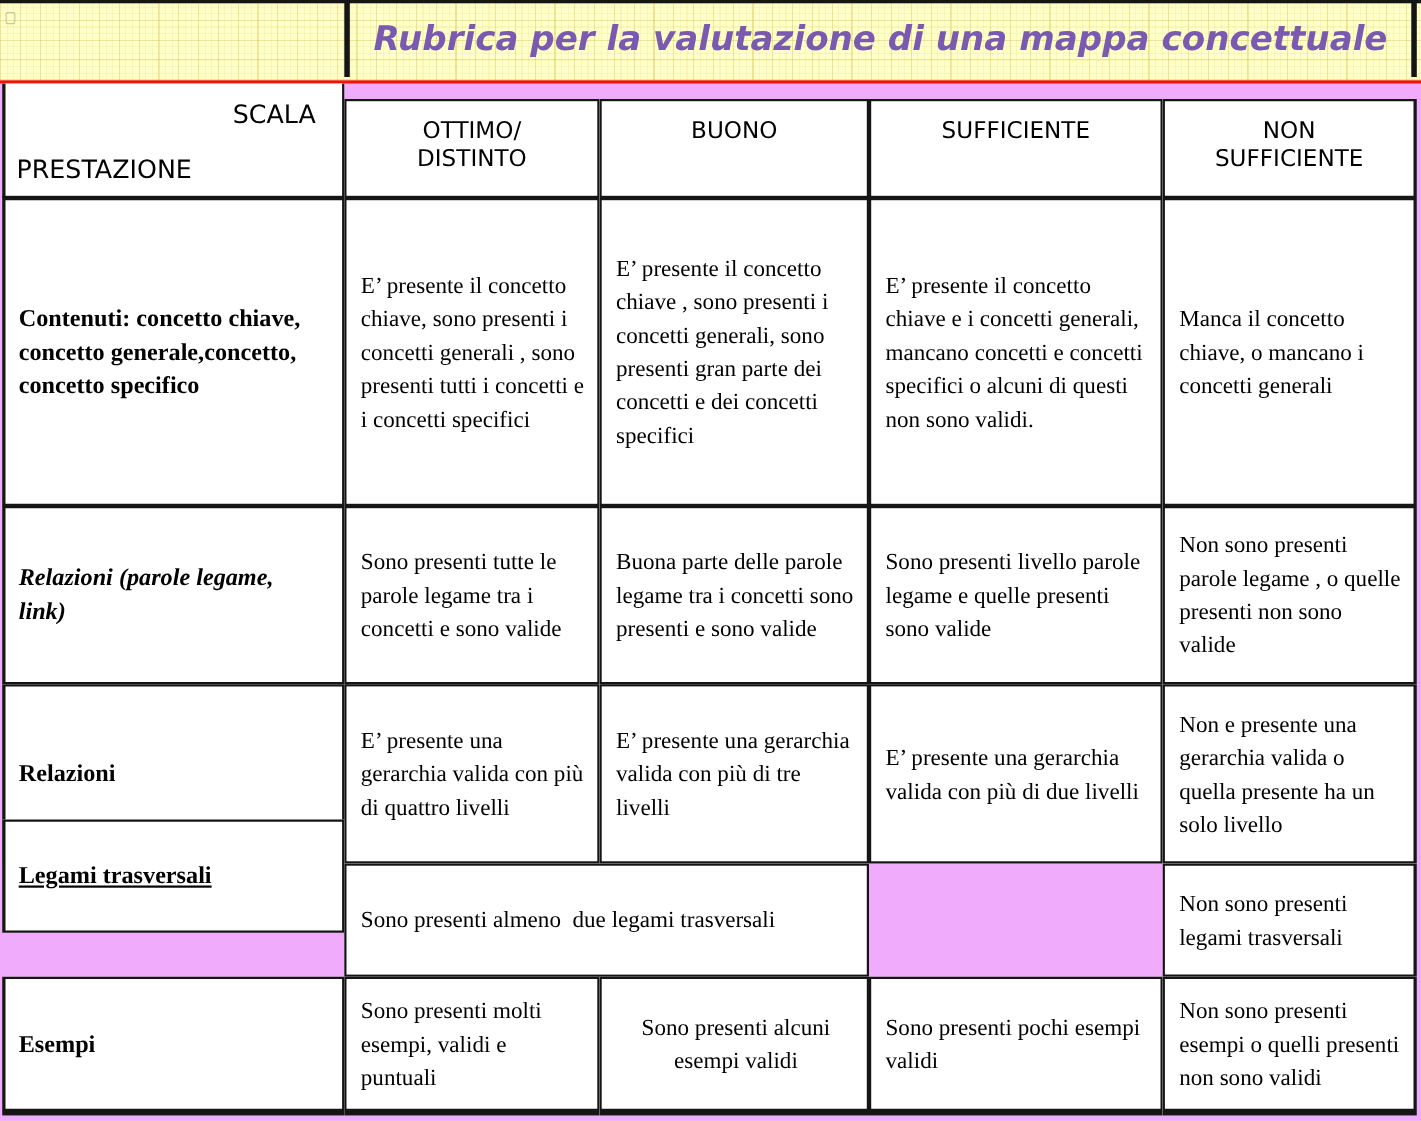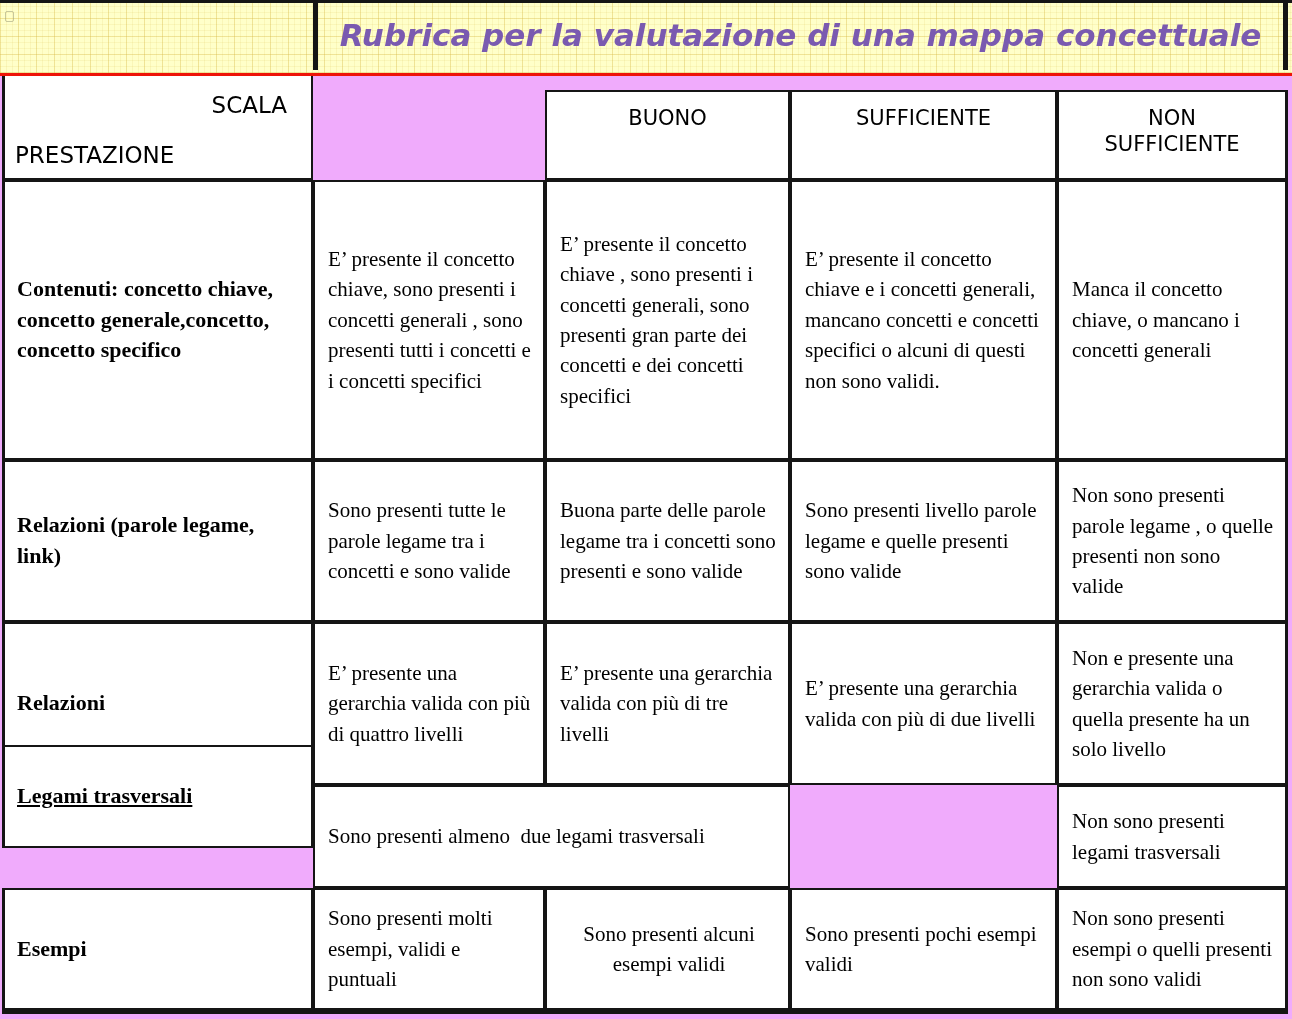--- a/index.html
+++ b/index.html
@@ -90,32 +90,34 @@
   </div>
   <div class="banner-title-box">
     <span class="title-text">Rubrica per la valutazione di una mappa concettuale</span>
   </div>
 
   <div class="scala-cell" style="left:2px;top:76px;width:311px;height:104px;">
     <span class="scala-word">SCALA</span>
     <span class="prestazione-word">PRESTAZIONE</span>
   </div>
 
+  <div class="cell hdr" style="left:313px;top:90px;width:232px;height:90px;">OTTIMO/
+DISTINTO</div>
   <div class="cell hdr" style="left:545px;top:90px;width:245px;height:90px;">BUONO</div>
   <div class="cell hdr" style="left:790px;top:90px;width:267px;height:90px;">SUFFICIENTE</div>
   <div class="cell hdr right-edge" style="left:1057px;top:90px;width:231px;height:90px;">NON
 SUFFICIENTE</div>
 
   <div class="cell label-cell" style="left:2px;top:180px;width:311px;height:280px;">Contenuti: concetto chiave, concetto generale,concetto, concetto specifico</div>
   <div class="cell body-cell" style="left:313px;top:180px;width:232px;height:280px;">E’ presente il concetto chiave, sono presenti i concetti generali , sono presenti tutti i concetti e i concetti specifici</div>
   <div class="cell body-cell" style="left:545px;top:180px;width:245px;height:280px;">E’ presente il concetto chiave , sono presenti i concetti generali, sono presenti gran parte dei concetti e dei concetti specifici</div>
   <div class="cell body-cell" style="left:790px;top:180px;width:267px;height:280px;">E’ presente il concetto chiave e i concetti generali, mancano concetti e concetti specifici o alcuni di questi non sono validi.</div>
   <div class="cell body-cell right-edge" style="left:1057px;top:180px;width:231px;height:280px;">Manca il concetto chiave, o mancano i concetti generali</div>
 
-  <div class="cell label-cell" style="left:2px;top:460px;width:311px;height:162px;">Relazioni (parole legame, link)</div>
+  <div class="cell label-cell" style="left:2px;top:460px;width:311px;height:162px;font-style:italic;">Relazioni (parole legame, link)</div>
   <div class="cell body-cell" style="left:313px;top:460px;width:232px;height:162px;">Sono presenti tutte le parole legame tra i concetti e sono valide</div>
   <div class="cell body-cell" style="left:545px;top:460px;width:245px;height:162px;">Buona parte delle parole legame tra i concetti sono presenti e sono valide</div>
   <div class="cell body-cell" style="left:790px;top:460px;width:267px;height:162px;">Sono presenti livello parole legame e quelle presenti sono valide</div>
   <div class="cell body-cell right-edge" style="left:1057px;top:460px;width:231px;height:162px;">Non sono presenti parole legame , o quelle presenti non sono valide</div>
 
   <div class="cell label-cell" style="left:2px;top:622px;width:311px;height:163px;">Relazioni</div>
   <div class="cell body-cell" style="left:313px;top:622px;width:232px;height:163px;">E’ presente una gerarchia valida con più di quattro livelli</div>
   <div class="cell body-cell" style="left:545px;top:622px;width:245px;height:163px;">E’ presente una gerarchia valida con più di tre livelli</div>
   <div class="cell body-cell" style="left:790px;top:622px;width:267px;height:163px;">E’ presente una gerarchia valida con più di due livelli</div>
   <div class="cell body-cell right-edge" style="left:1057px;top:622px;width:231px;height:163px;">Non e presente una gerarchia valida o quella presente ha un solo livello</div>

